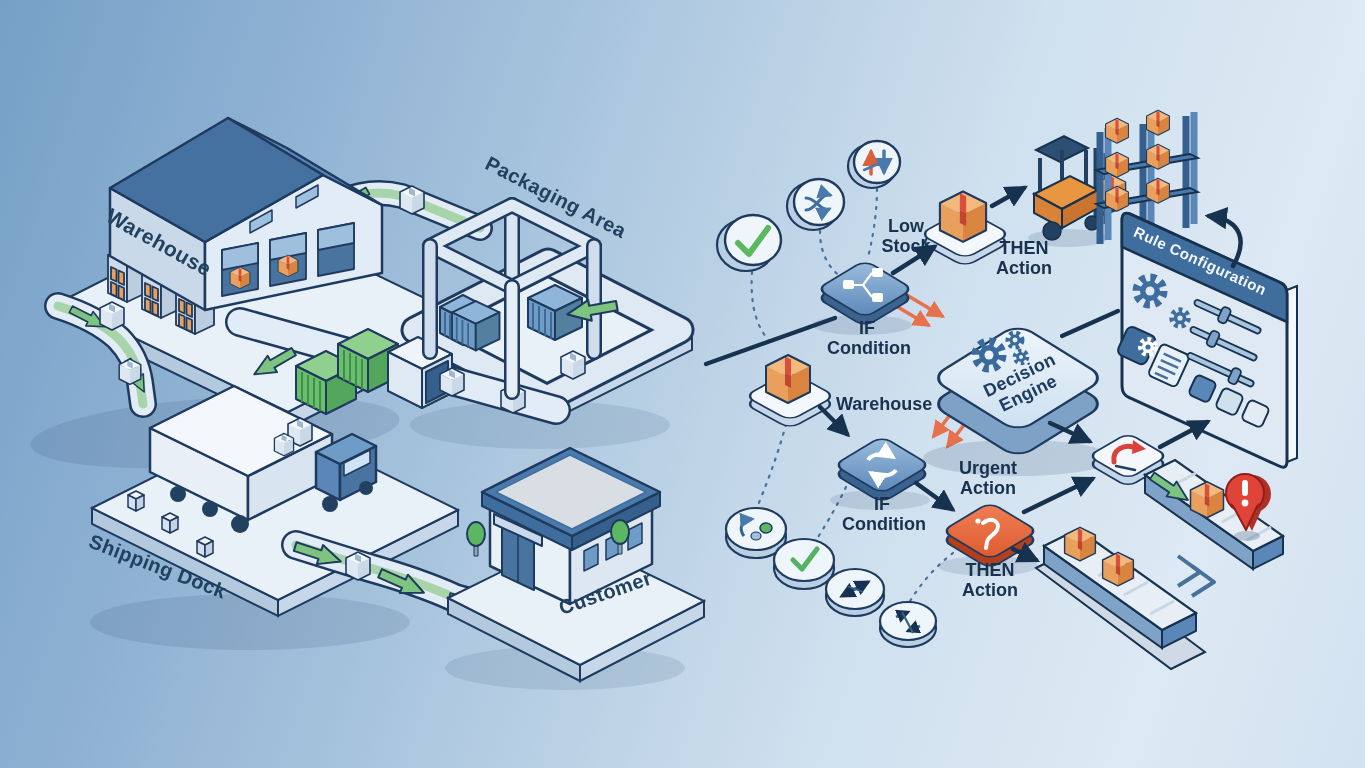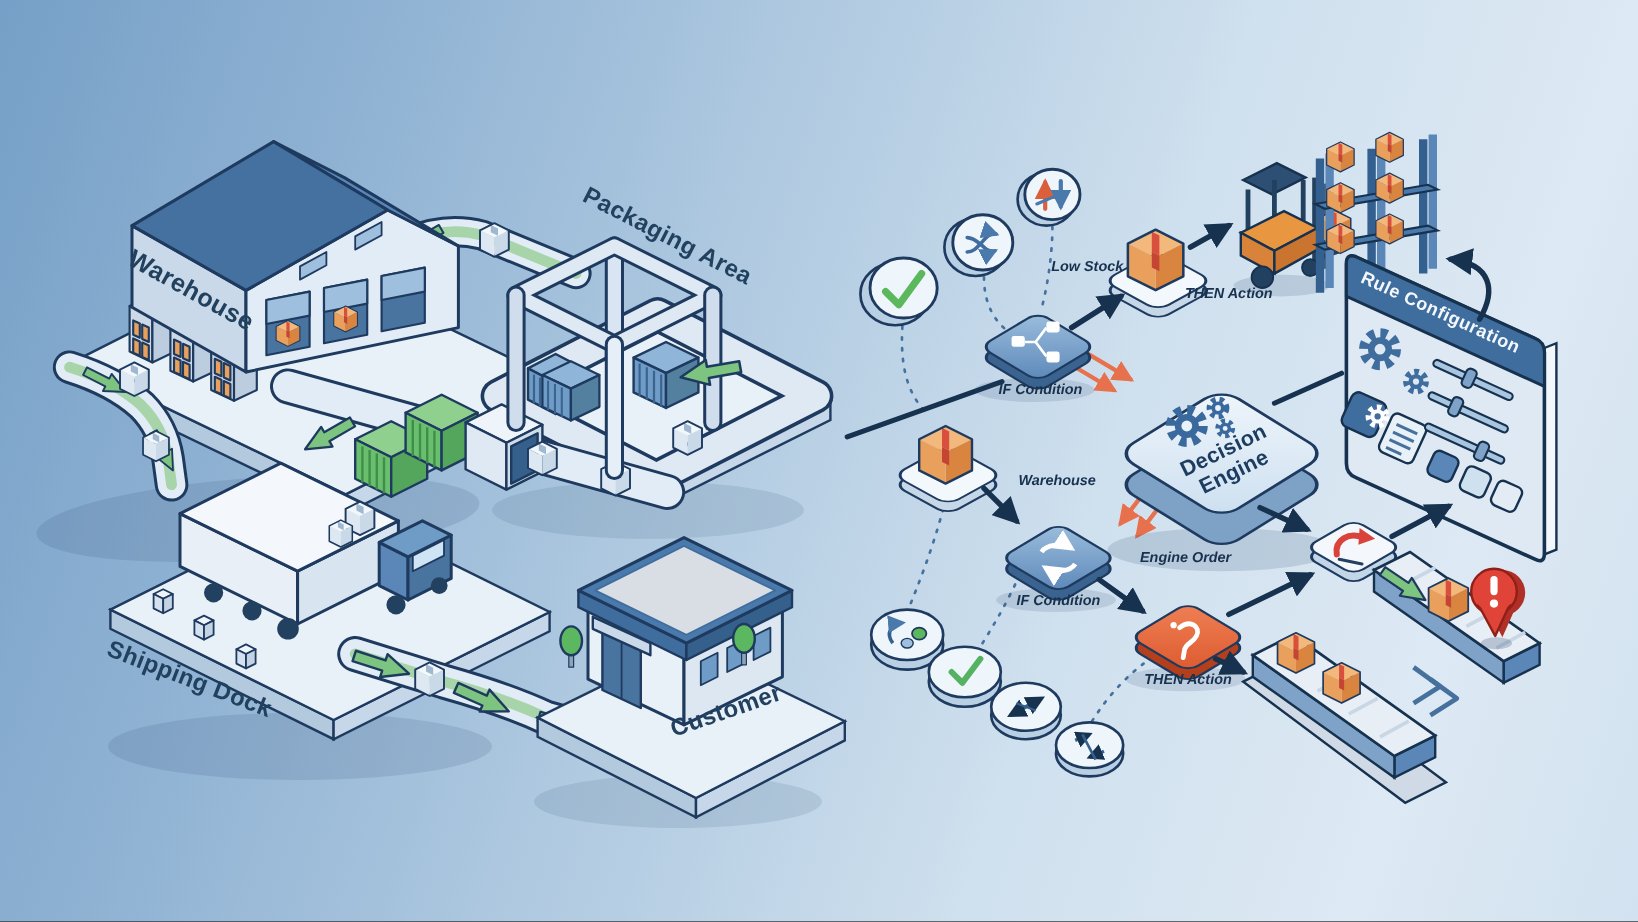--- a/index.html
+++ b/index.html
@@ -2,21 +2,21 @@
 <html><head>
 <meta charset="utf-8">
 <style>
   html,body{margin:0;padding:0;background:#333;}
   .stage{position:relative;width:1365px;height:768px;overflow:hidden;
     font-family:"Liberation Sans",sans-serif;
     background:linear-gradient(108deg,#76a0c7 0%,#8fb2d3 20%,#b3cce2 45%,#cfe0ee 65%,#dde9f4 85%,#d2e2f0 100%);}
   .art{position:absolute;left:0;top:0;}
   .label{position:absolute;color:#17314e;font-weight:700;text-align:center;line-height:1.13;z-index:5;}
   .scene-label{font-size:20px;white-space:nowrap;letter-spacing:.4px;color:#21415f;}
-  .flow-label{font-size:12px;font-style:italic;}
+  .flow-label{font-size:18px;}
   .rot29{transform:rotate(29deg);transform-origin:left top;}
   .rot27{transform:rotate(27deg);transform-origin:left top;}
   .rot21{transform:rotate(21deg);transform-origin:left top;}
   .rotm19{transform:rotate(-19deg);transform-origin:left top;}
   .rotm26{transform:rotate(-26deg);}
   .de-label{font-size:18px;color:#1c3c60;letter-spacing:.3px;}
   .rc-label{font-size:15px;color:#f4f8fc;font-weight:700;white-space:nowrap;
     transform:rotate(24.5deg);transform-origin:left top;letter-spacing:.5px;z-index:6;}
 </style>
 </head>
@@ -611,18 +611,18 @@
 
 <div class="label scene-label rot29" style="left:114px;top:204px;font-size:21px;">Warehouse</div>
 <div class="label scene-label rot27" style="left:492px;top:152px;">Packaging Area</div>
 <div class="label scene-label rot21" style="left:94px;top:530px;">Shipping Dock</div>
 <div class="label scene-label rotm19" style="left:556px;top:598px;">Customer</div>
 
 <div class="label flow-label" style="left:870px;top:216px;width:72px;">Low Stock</div>
 <div class="label flow-label" style="left:985px;top:238px;width:78px;">THEN Action</div>
 <div class="label flow-label" style="left:827px;top:318px;width:80px;">IF Condition</div>
 <div class="label flow-label" style="left:836px;top:394px;width:90px;white-space:nowrap;">Warehouse</div>
-<div class="label flow-label" style="left:950px;top:458px;width:76px;">Engine Order</div>
+<div class="label flow-label" style="left:950px;top:458px;width:76px;">Urgent Action</div>
 <div class="label flow-label" style="left:842px;top:494px;width:80px;">IF Condition</div>
 <div class="label flow-label" style="left:950px;top:560px;width:80px;">THEN Action</div>
 <div class="label de-label rotm26" style="left:972px;top:364px;width:104px;">Decision Engine</div>
 <div class="label rc-label" style="left:1138px;top:224px;">Rule Configuration</div>
 </div>
 
 </body></html>

